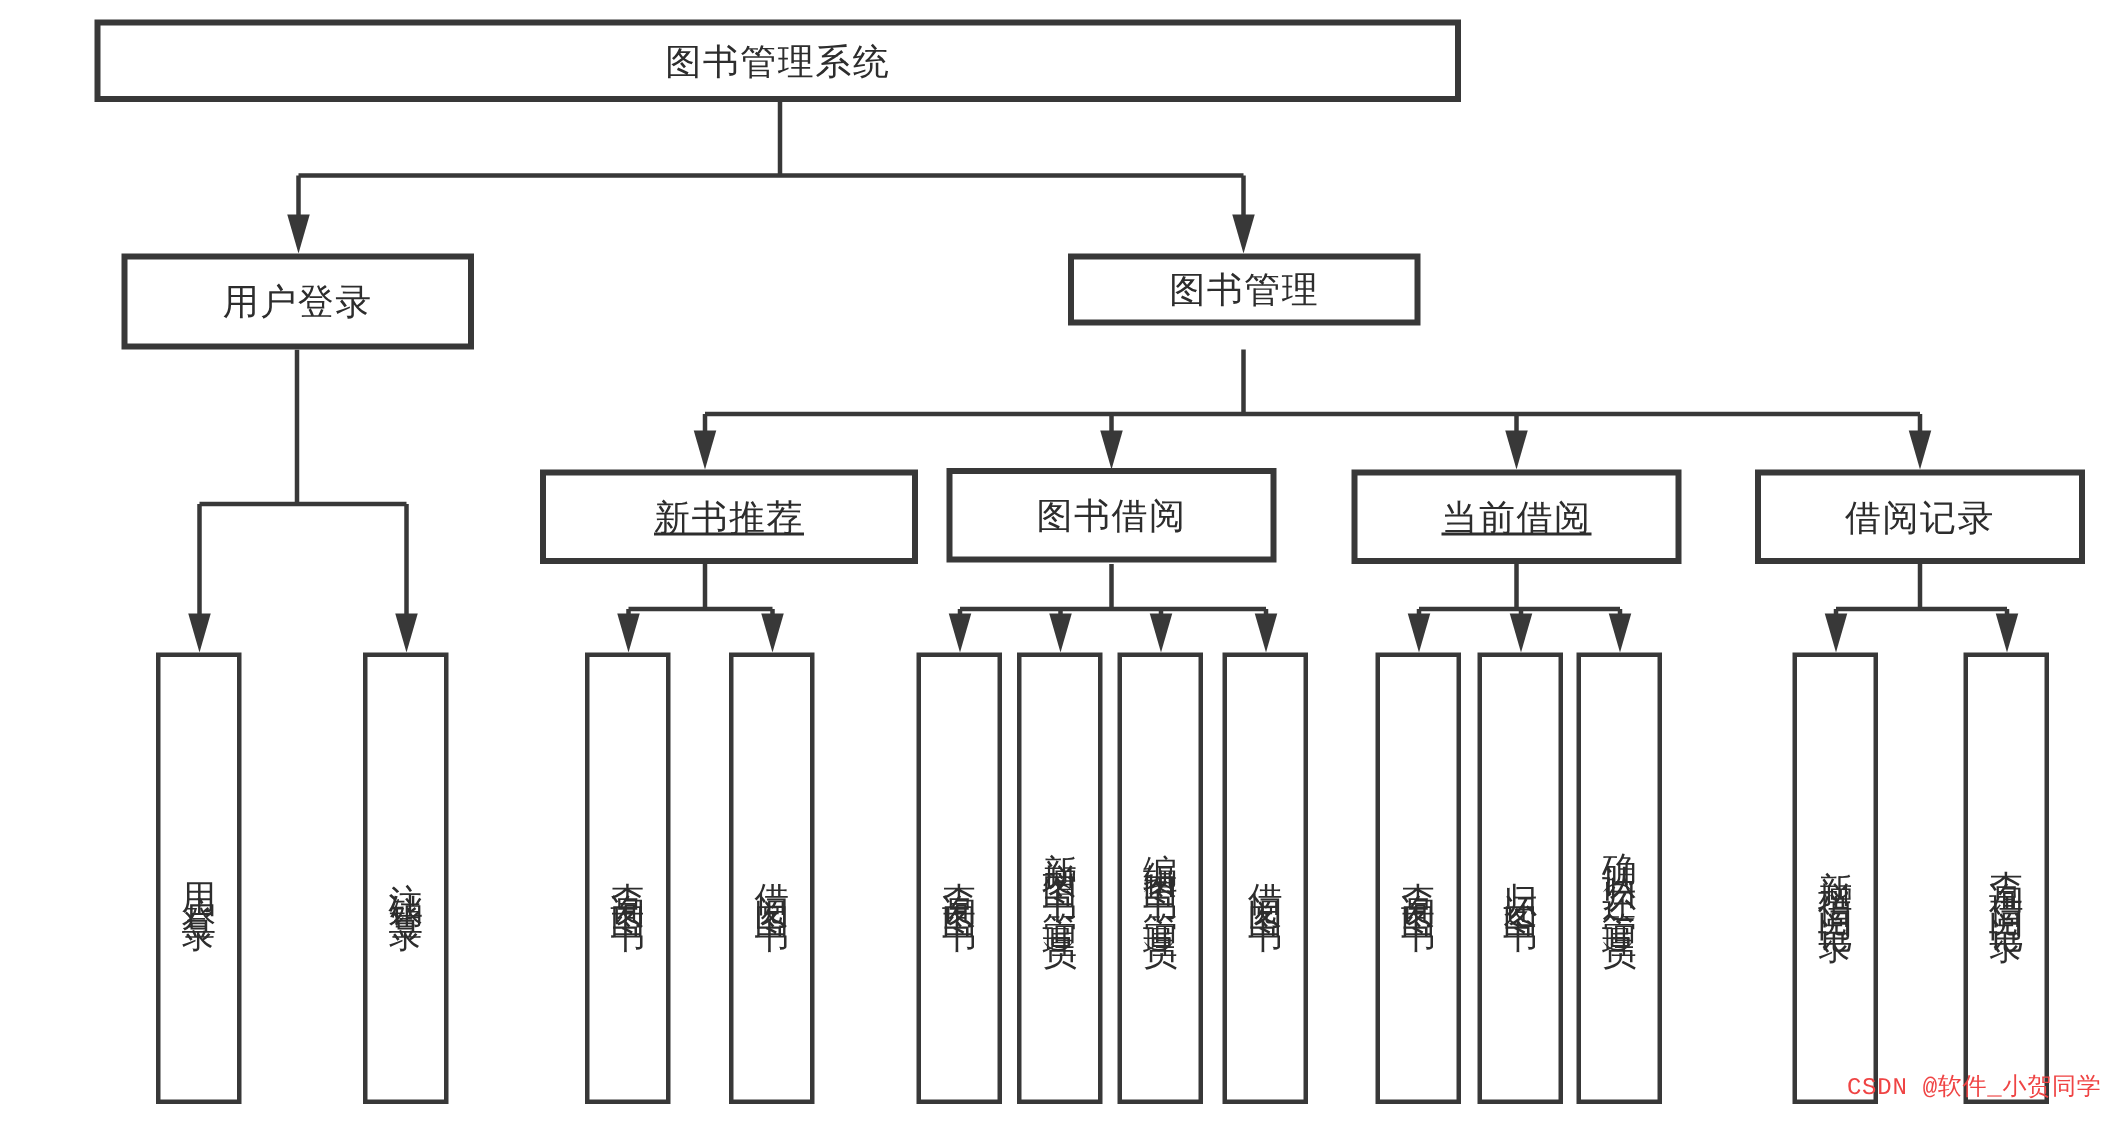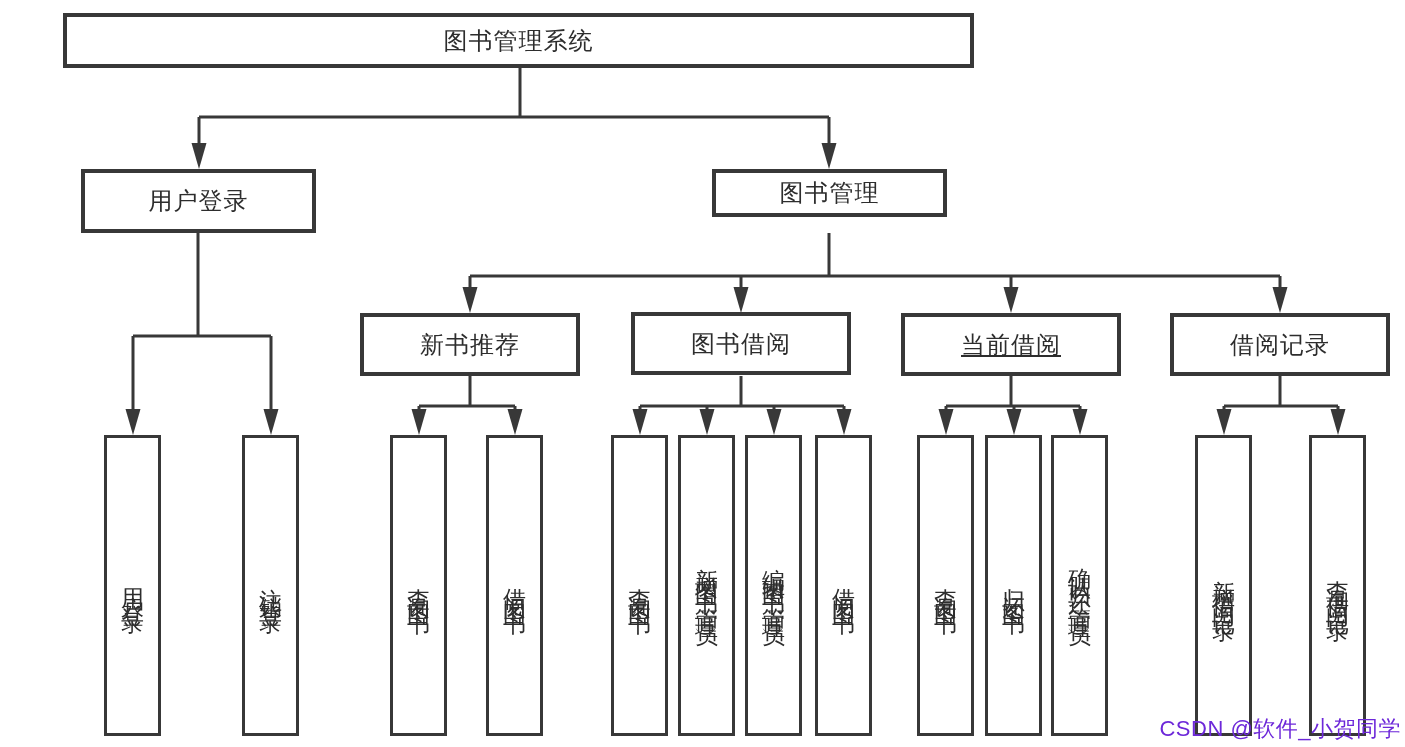--- a/index.html
+++ b/index.html
@@ -50,30 +50,31 @@
     font-size: 23px;
     letter-spacing: 8px;
     line-height: 1;
     white-space: nowrap;
   }
   .watermark {
     position: absolute;
     z-index: 5;
     top: 714px;
     right: 4px;
-    font-size: 22px;
+    font-size: 16px;
     letter-spacing: 0.5px;
-    color: #6d28d9;
+    color: #ef4444;
     white-space: nowrap;
+    font-family: Liberation Mono, monospace;
   }
   
   #n-root            { left: 20px;  top: 13px;  width: 911px; height: 55px; margin-left: 43px; }
   #n-user-login      { left: 81px;  top: 169px; width: 235px;  height: 64px; }
   #n-book-mgmt       { left: 712px; top: 169px; width: 235px;  height: 48px; }
-  #n-new-book-rec    { left: 360px; top: 313px; width: 220px;  height: 63px; }
+  #n-new-book-rec    { left: 360px; top: 313px; width: 252px;  height: 63px; text-decoration: underline; }
   #n-book-borrow     { left: 631px; top: 312px; width: 220px;  height: 63px; }
   #n-current-borrow  { left: 901px; top: 313px; width: 220px;  height: 63px; text-decoration: underline; }
   #n-borrow-records  { left: 1170px;top: 313px; width: 220px;  height: 63px; }
   .node.leaf         { top: 435px; width: 57px; height: 301px; }
   #l-user-login      { left: 104px; }
   #l-logout          { left: 242px; }
   #l-rec-query       { left: 390px; }
   #l-rec-borrow      { left: 486px; }
   #l-bb-query        { left: 611px; }
   #l-bb-add          { left: 678px; }

